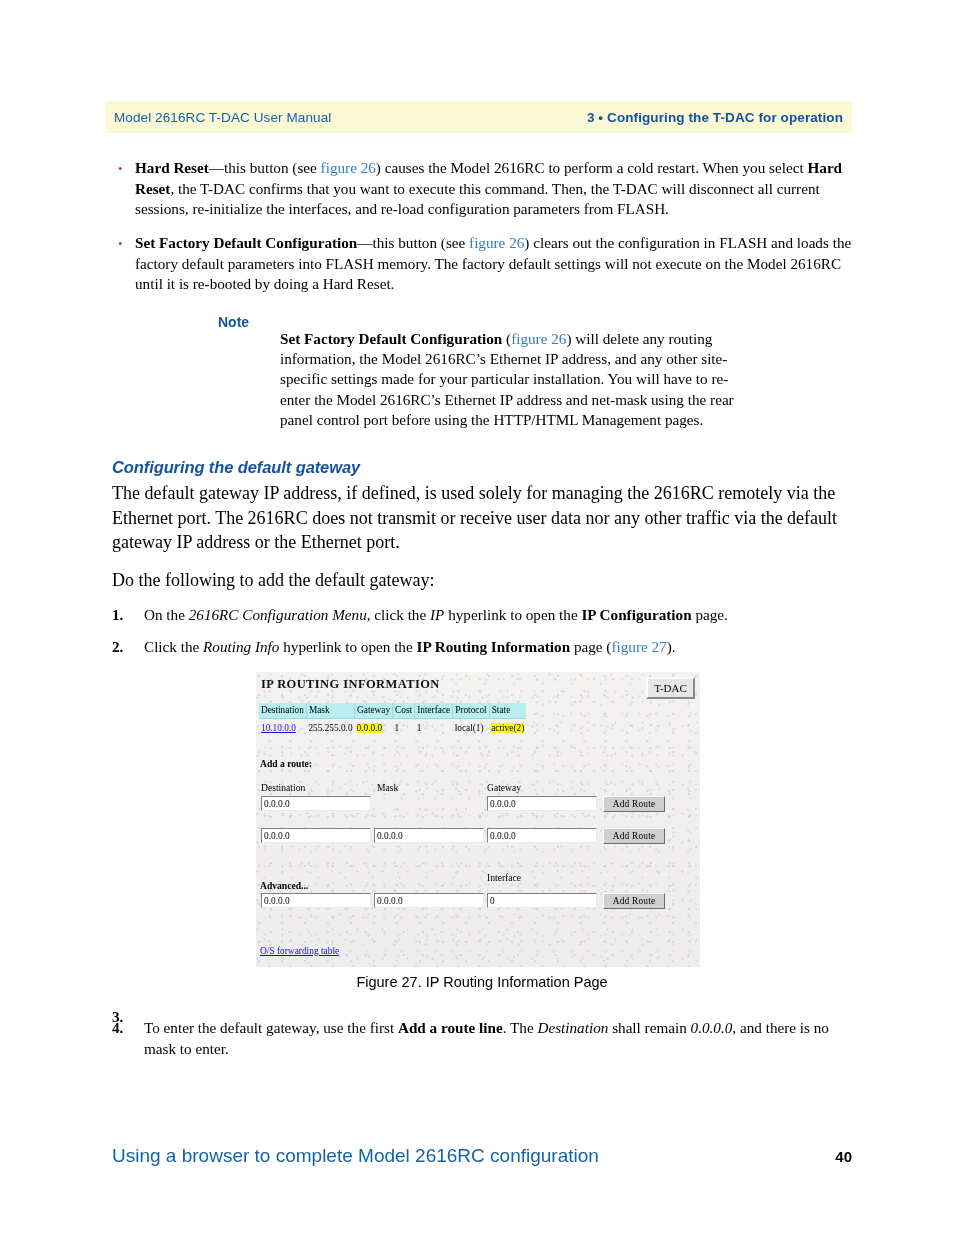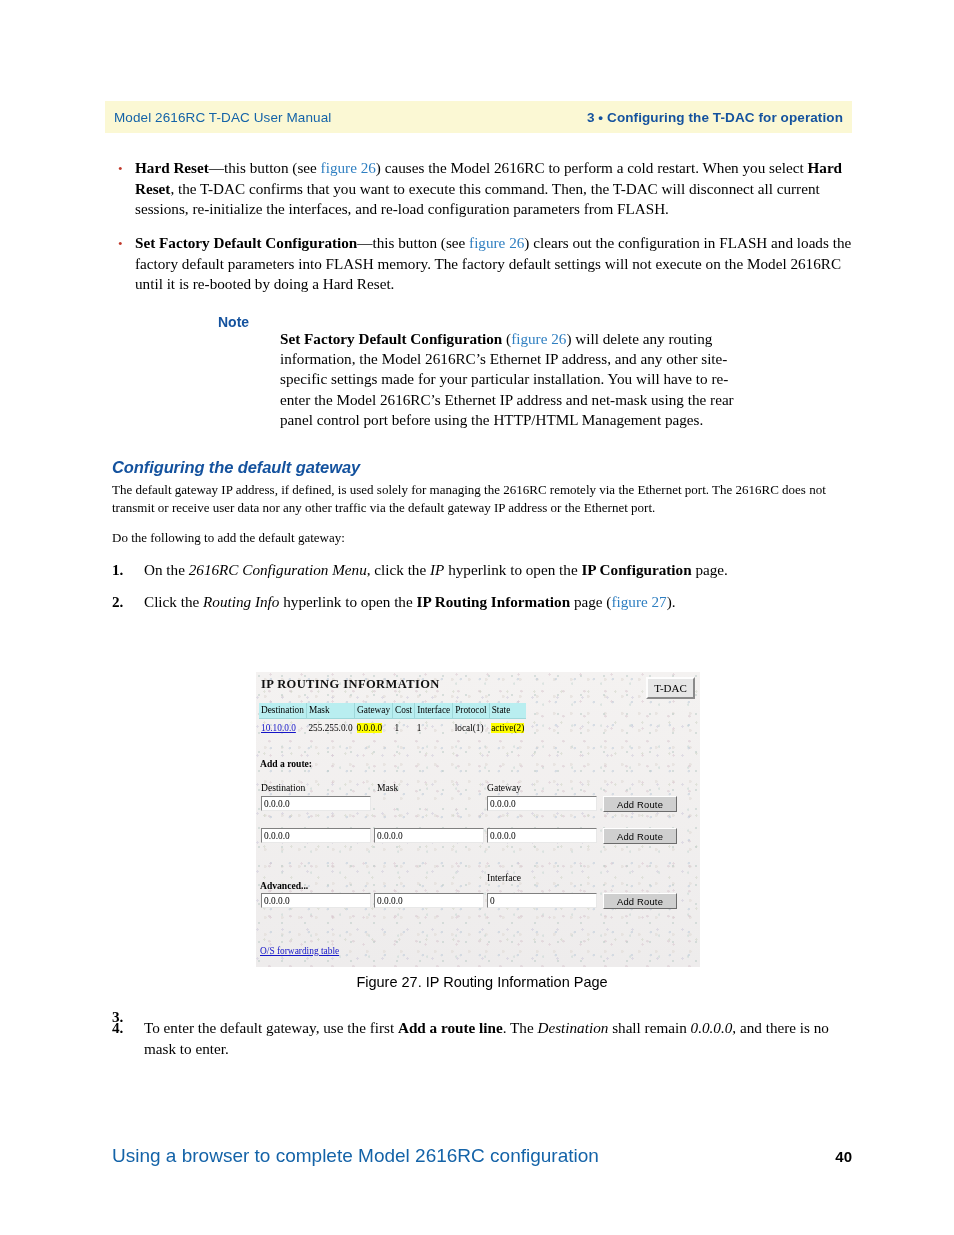--- a/index.html
+++ b/index.html
@@ -108,21 +108,21 @@
     font-style: italic;
     font-weight: bold;
     font-size: 16.5px;
     color: #14529e;
     margin-top: 28px;
     margin-bottom: 4px;
     letter-spacing: -0.1px;
   }
 
   .para {
-    font-size: 13px;
+    font-size: 18px;
     line-height: 1.36;
     margin-bottom: 13px;
   }
 
   
   .step {
     position: relative;
     padding-left: 32px;
     margin-bottom: 11px;
     font-size: 15.2px;
@@ -252,29 +252,29 @@
     box-sizing: border-box;
     font-family: "Liberation Serif", serif;
     font-size: 9.4px;
     color: #000;
     padding: 0 2px;
     line-height: 13px;
     outline: none;
   }
   .add-btn {
     position: absolute;
-    width: 74px;
+    width: 62px;
     height: 16px;
     background: #cfcfcf;
     border-top: 1px solid #ffffff;
     border-left: 1px solid #ffffff;
     border-right: 1px solid #6b6b6b;
     border-bottom: 1px solid #6b6b6b;
     box-sizing: border-box;
-    font-family: Liberation Sans, sans-serif;
+    font-family: Liberation Serif, serif;
     font-size: 9.4px;
     color: #000;
     display: flex;
     align-items: center;
     justify-content: center;
     letter-spacing: 0.2px;
   }
   .advanced-label {
     position: absolute;
     left: 4px;

